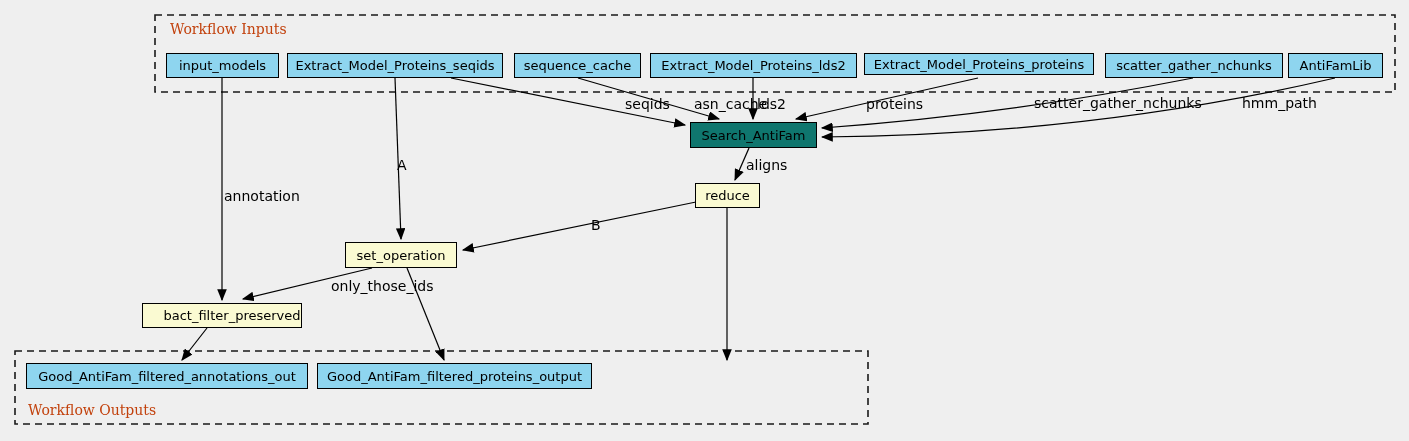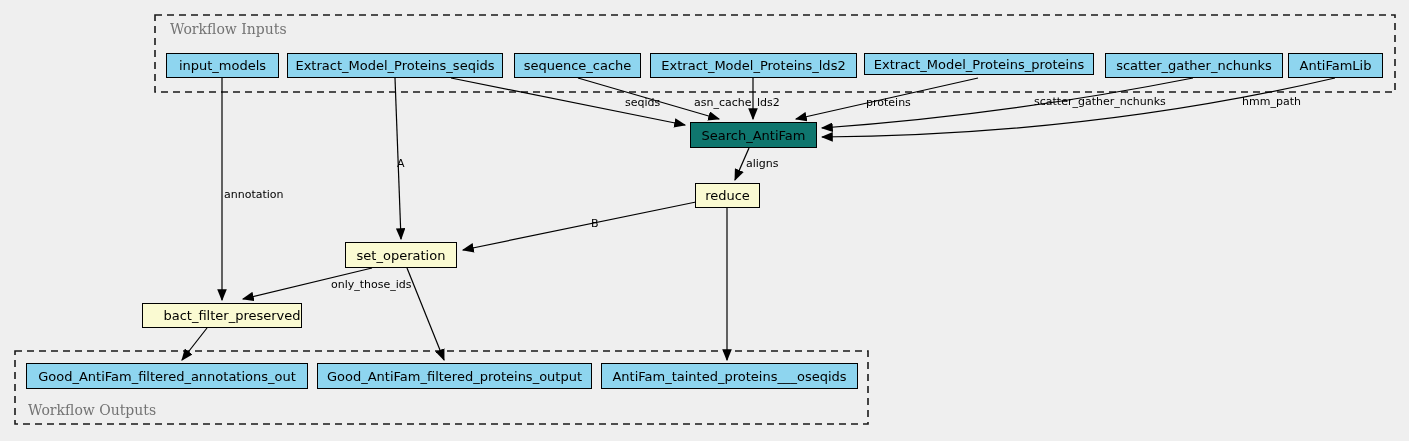--- a/index.html
+++ b/index.html
@@ -9,34 +9,34 @@
     width:1409px;height:441px;
     background:#efefef;
     overflow:hidden;
   }
   #edge-layer{position:absolute;left:0;top:0;width:1409px;height:441px;}
   .edge{stroke:#000;stroke-width:1.2;fill:none;}
   .cluster-border{fill:none;stroke:#1a1a1a;stroke-width:1.6;stroke-dasharray:7 5;}
   .cluster-label{
     position:absolute;
     font-family:"DejaVu Serif","Liberation Serif",serif;
-    font-size:14px;color:#737373;white-space:nowrap;
+    font-size:14px;color:#c2410c;white-space:nowrap;
   }
   .node{
     position:absolute;box-sizing:border-box;
     border:1.5px solid #000;
     display:flex;align-items:center;justify-content:center;
     font-size:13px;color:#000;white-space:nowrap;overflow:hidden;
     cursor:pointer;
   }
   .node-io{background:#8ed5ef;text-align:right;}
   .node-step{background:#fafad2;}
   .node-active{background:#0f766e;}
   .edge-label{
-    position:absolute;font-size:11px;color:#000;white-space:nowrap;
+    position:absolute;font-size:14px;color:#000;white-space:nowrap;
   }
 </style>
 </head>
 <body>
 
 <div id="canvas">
 
   <svg id="edge-layer" width="1409" height="441" viewBox="0 0 1409 441">
     <defs>
       <marker id="arrow" viewBox="0 0 10 8" refX="9" refY="4" markerWidth="10" markerHeight="8" orient="auto-start-reverse">
@@ -74,21 +74,20 @@
   <div class="node node-io" style="left:1105px;top:53px;width:178px;height:25px;">scatter_gather_nchunks</div>
   <div class="node node-io" style="left:1288px;top:53px;width:95px;height:25px;">AntiFamLib</div>
 
   <div class="node node-active" style="left:690px;top:122px;width:127px;height:26px;">Search_AntiFam</div>
   <div class="node node-step" style="left:695px;top:183px;width:65px;height:25px;">reduce</div>
   <div class="node node-step" style="left:345px;top:242px;width:112px;height:26px;">set_operation</div>
   <div class="node node-step" style="left:142px;top:303px;width:160px;height:25px;padding-left:20px;">bact_filter_preserved</div>
 
   <div class="node node-io" style="left:26px;top:363px;width:282px;height:26px;">Good_AntiFam_filtered_annotations_out</div>
   <div class="node node-io" style="left:317px;top:363px;width:275px;height:26px;">Good_AntiFam_filtered_proteins_output</div>
-  <div class="node node-io" style="left:601px;top:363px;width:257px;height:26px;">AntiFam_tainted_proteins___oseqids</div>
 
   <span class="edge-label" style="left:625px;top:96px;">seqids</span>
   <span class="edge-label" style="left:694px;top:96px;">asn_cache</span>
   <span class="edge-label" style="left:757px;top:96px;">lds2</span>
   <span class="edge-label" style="left:866px;top:96px;">proteins</span>
   <span class="edge-label" style="left:1034px;top:95px;">scatter_gather_nchunks</span>
   <span class="edge-label" style="left:1242px;top:95px;">hmm_path</span>
   <span class="edge-label" style="left:746px;top:157px;">aligns</span>
   <span class="edge-label" style="left:397px;top:157px;">A</span>
   <span class="edge-label" style="left:591px;top:217px;">B</span>

